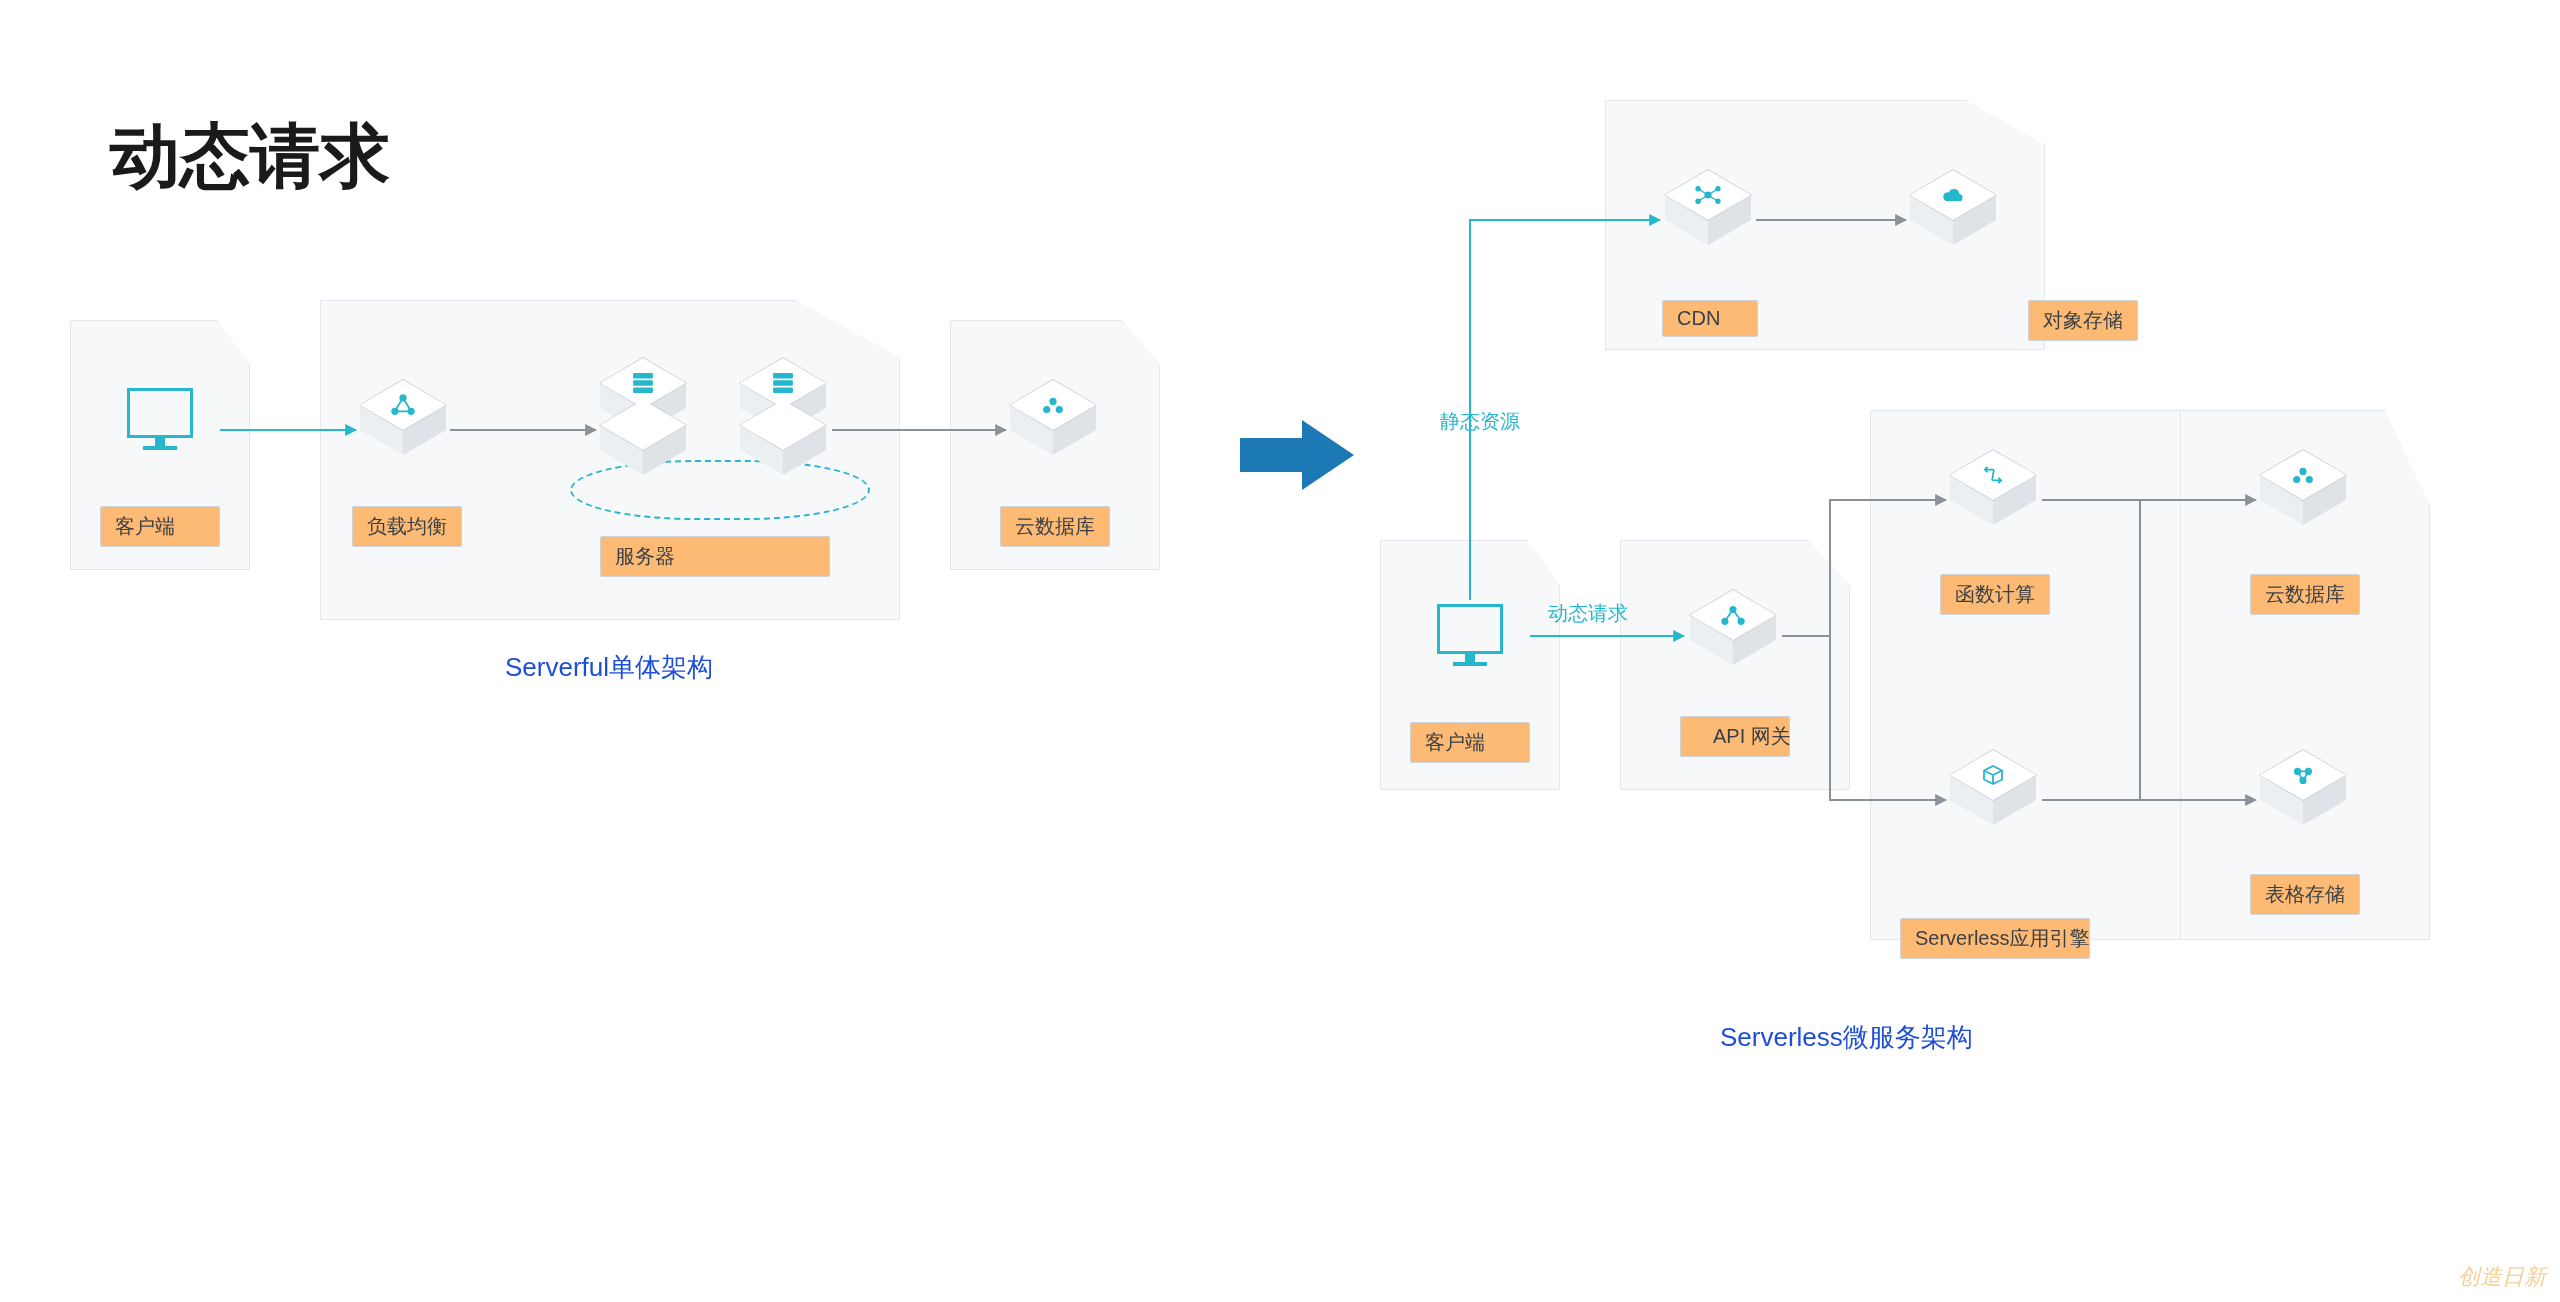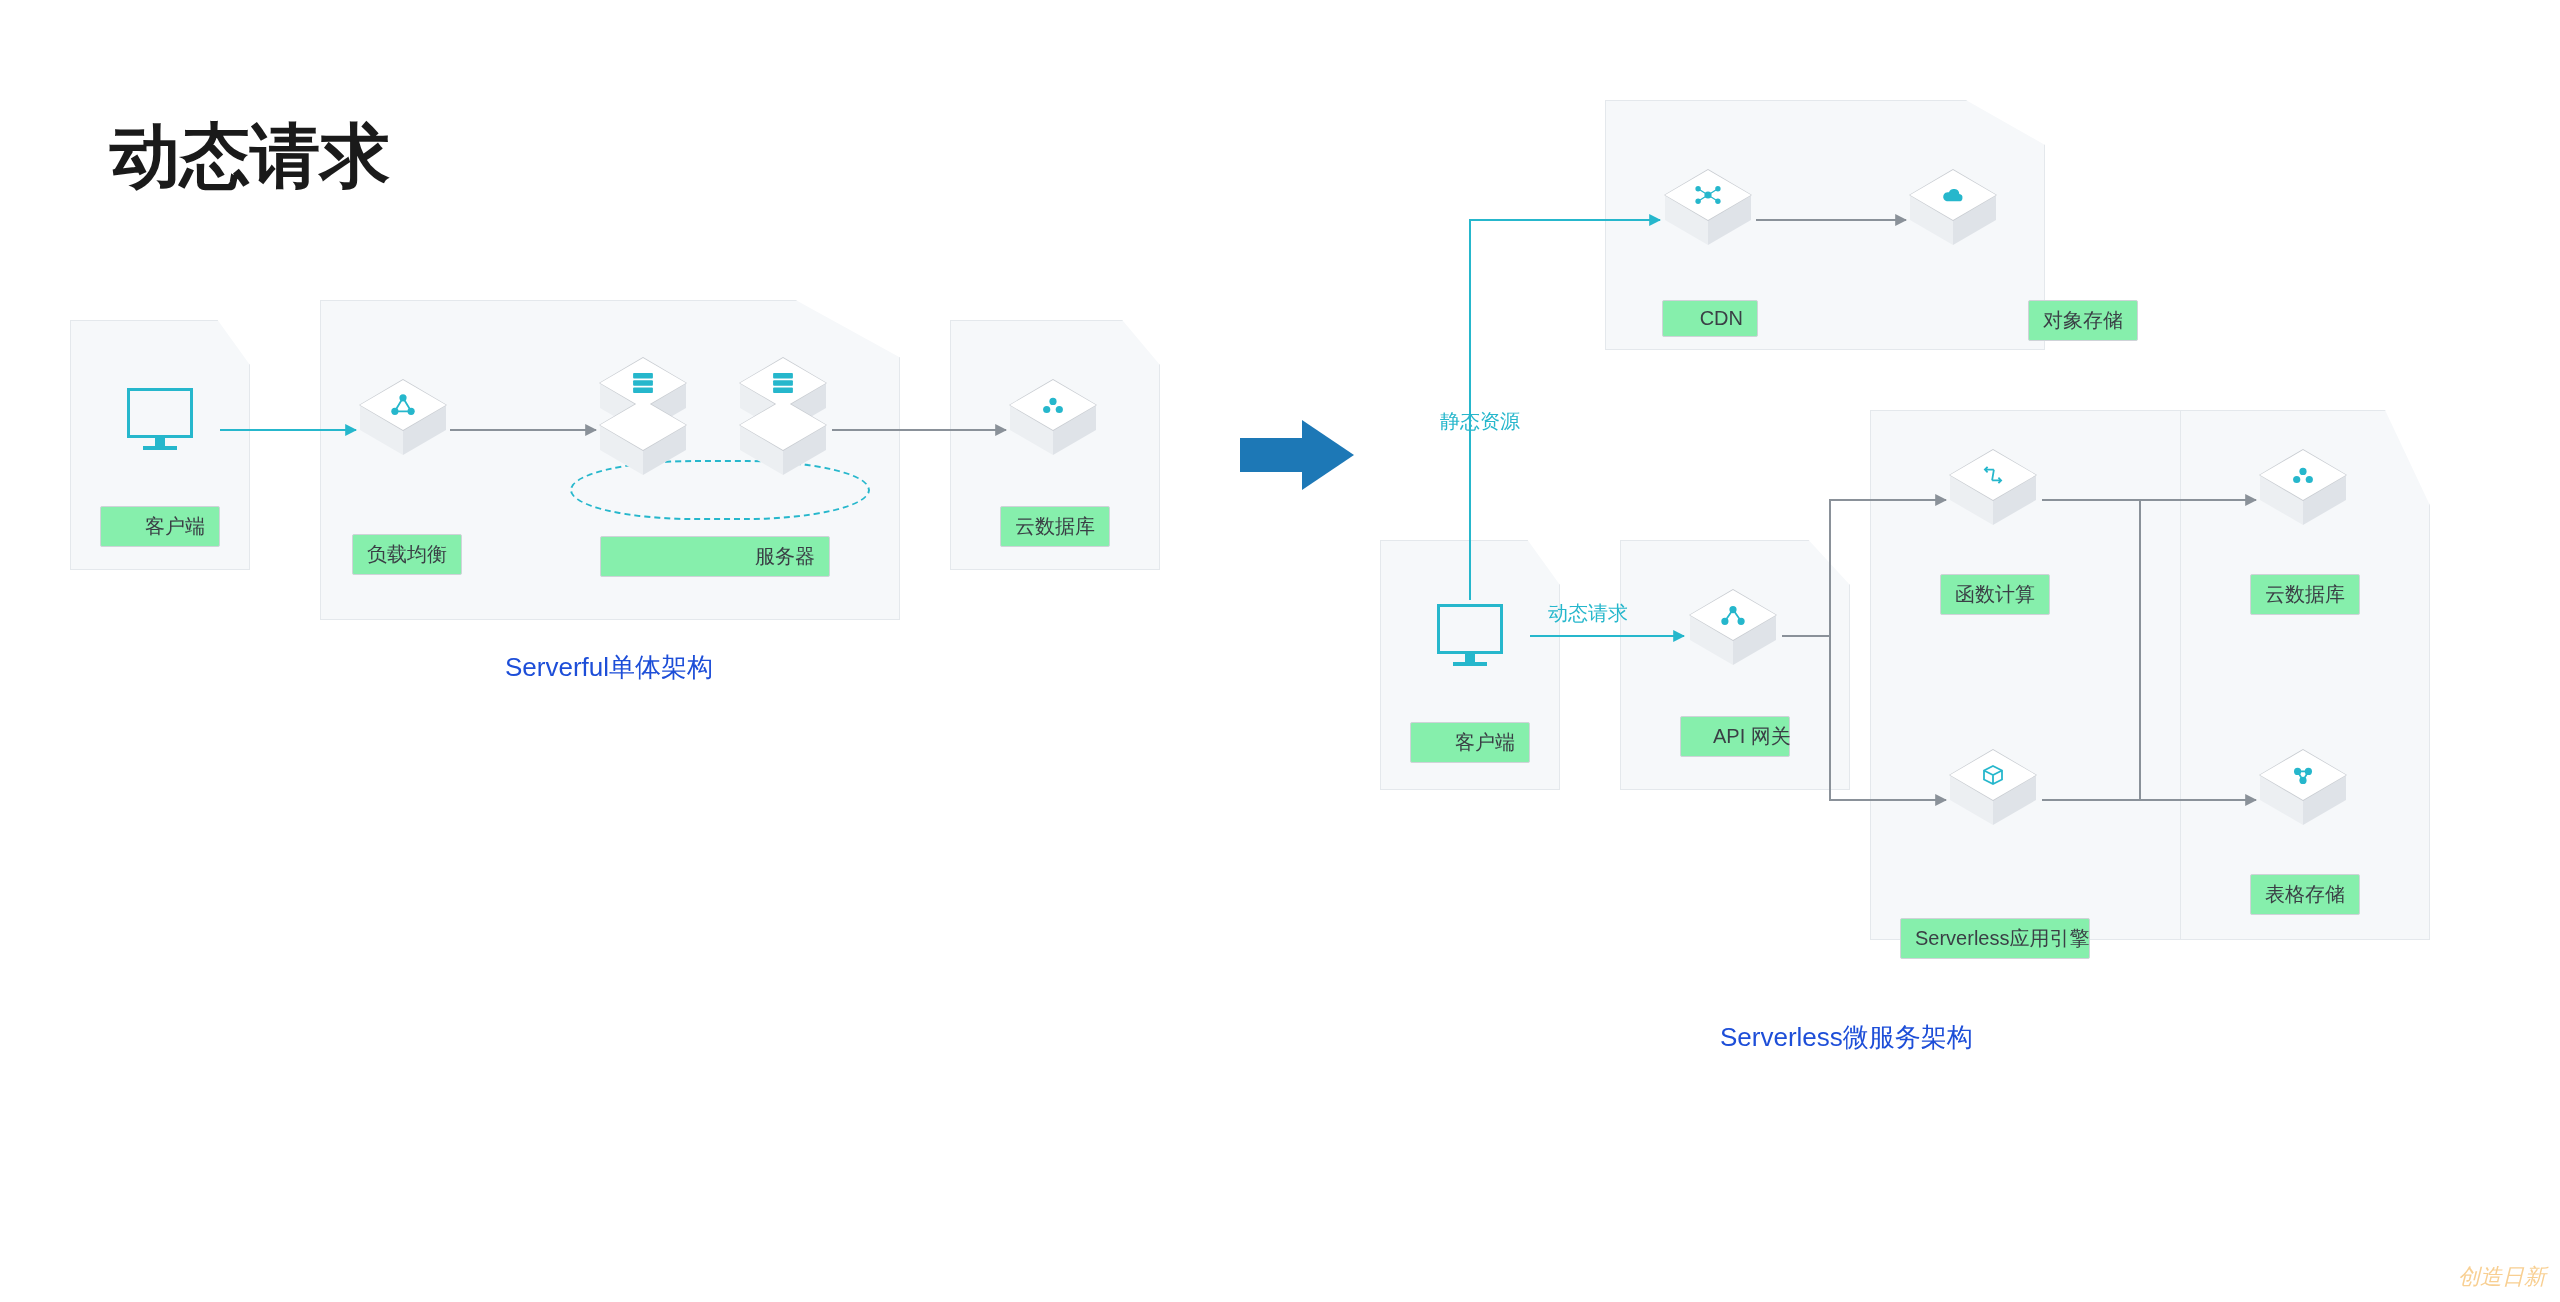--- a/index.html
+++ b/index.html
@@ -61,26 +61,26 @@
   .hex3d .side-r {
     position:absolute; left:43px; top:25px; width:43px; height:50px;
     background:#dfe3e8;
     clip-path: polygon(100% 0, 100% 50%, 0 100%, 0 50%);
     z-index:0;
   }
   .hex3d .icon { transform: scale(0.9); }
 
   .node-label {
     position: absolute;
-    background: #86efac;
+    background: #fdba74;
     border: 1px solid #cfd3d8;
     border-radius: 2px;
     font-size: 20px;
     color: #3a3f45;
-    text-align: right;
+    text-align: left;
     padding: 6px 14px;
     white-space: nowrap;
   }
 
   .monitor {
     position: absolute;
     width: 80px;
     text-align: center;
   }
   .monitor .screen {
@@ -161,21 +161,21 @@
             <g fill="#26b7cc">
               <circle cx="15" cy="7" r="4"></circle>
               <circle cx="6" cy="22" r="4"></circle>
               <circle cx="24" cy="22" r="4"></circle>
               <path d="M15 7 L6 22 M15 7 L24 22 M6 22 L24 22" stroke="#26b7cc" stroke-width="2" fill="none"></path>
             </g>
           </svg>
         </div>
     </div>
   </div>
-  <div class="node-label" style="left:352px; top:506px; width:110px;margin-top:28px;">负载均衡</div>
+  <div class="node-label" style="left:352px; top:506px; width:110px;">负载均衡</div>
 
   <div class="dashed-ring" style="left:570px; top:460px; width:300px; height:60px;"></div>
 
   <div class="hexwrap" style="left:600px; top:400px;">
     <div class="hex3d">
         <div class="top-border"></div>
         <div class="side-l"></div>
         <div class="side-r"></div>
         <div class="top"></div>
       </div>

